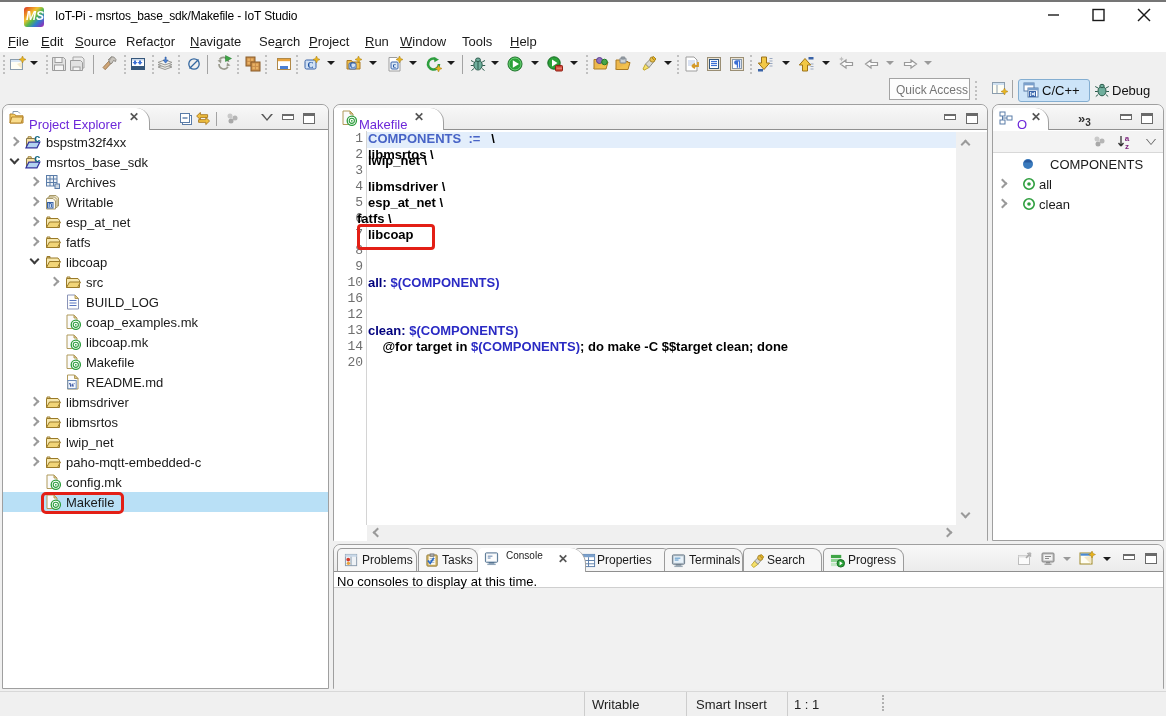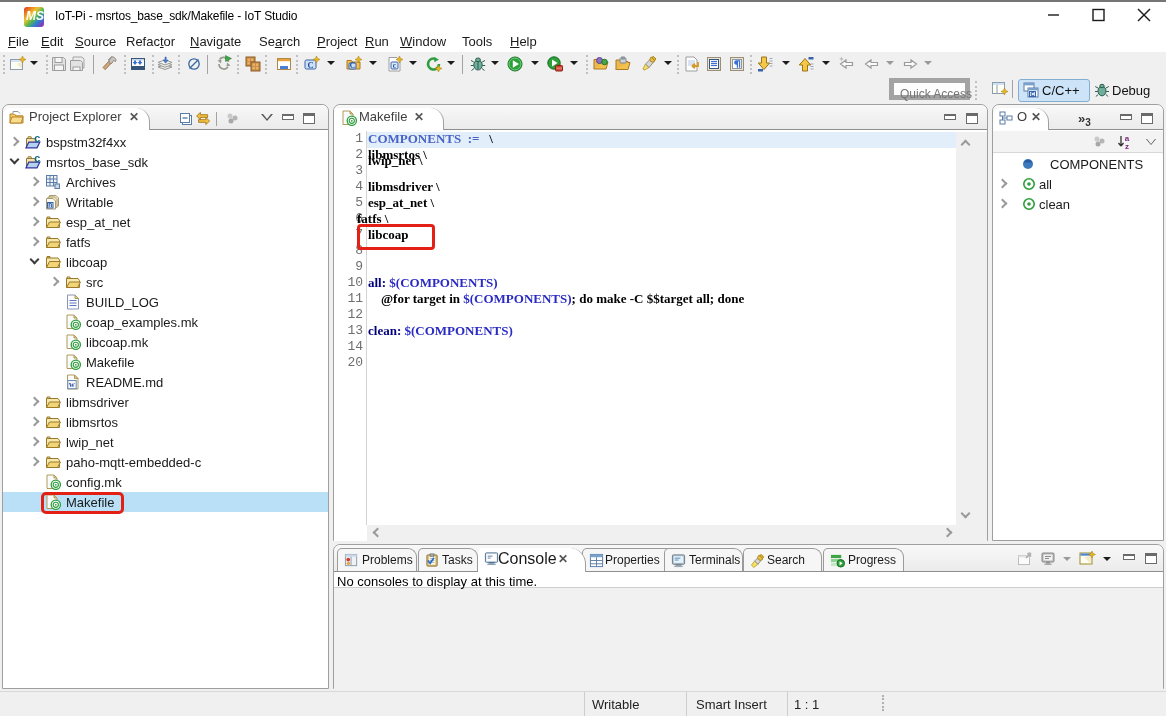--- a/index.html
+++ b/index.html
@@ -6,27 +6,27 @@
 .a{position:absolute}
 .i16{position:absolute;width:16px;height:16px}
 .dd{position:absolute;width:0;height:0;border-left:4px solid transparent;border-right:4px solid transparent;border-top:4px solid #1c1c1c;top:61px}
 .dd2{position:absolute;width:0;height:0;border-left:4px solid transparent;border-right:4px solid transparent;border-top:4px solid #1c1c1c}
 .ddg{border-top-color:#9a9a9a}
 .hdl{position:absolute;top:55px;height:19px;width:0;border-left:2px dotted #c0c0c0}
 .sep{position:absolute;top:55px;height:19px;width:1px;background:#a3a3a3}
 .panel{position:absolute;background:#fff;border:1px solid #9f9f9f;border-radius:7px 7px 0 0}
 .phead{position:absolute;left:0;right:0;top:0;height:25px;background:linear-gradient(#f8f8f8,#ebebeb);border-bottom:1px solid #8f8f8f;border-radius:7px 7px 0 0}
 .atab{position:absolute;top:3px;height:22px;background:#fff;border-right:1px solid #9f9f9f;border-radius:0 14px 0 0;z-index:3}
-.tabtxt{position:absolute;top:4px;font-size:13px;color:#404040;white-space:nowrap}
+.tabtxt{position:absolute;top:12px;font-size:13px;color:#6d28d9;white-space:nowrap}
 .xclose{position:absolute;top:5px;font-size:12px;color:#555;font-weight:bold;font-family:"Liberation Sans",sans-serif}
 .minico{position:absolute;width:12px;height:6px;border:1px solid #6a6a6a;border-top-width:2px;background:#fff}
 .maxico{position:absolute;width:12px;height:11px;border:1px solid #6a6a6a;border-top-width:3px;background:#fff}
 .chev{position:absolute;width:7px;height:7px;border-right:2px solid #9a9a9a;border-top:2px solid #9a9a9a;transform:rotate(45deg)}
 .chevd{position:absolute;width:7px;height:7px;border-right:2px solid #3c3c3c;border-bottom:2px solid #3c3c3c;transform:rotate(45deg)}
-.cl{position:absolute;left:368px;font-family:Liberation Serif, serif;font-size:13px;font-weight:bold;white-space:pre;line-height:16px;color:#000}
+.cl{position:absolute;left:368px;font-family:Liberation Sans, sans-serif;font-size:13px;font-weight:bold;white-space:pre;line-height:16px;color:#000}
 .ln{position:absolute;width:28px;text-align:right;font-family:"Liberation Mono",monospace;font-size:13px;color:#6f6f6f;line-height:16px}
 .b{color:#2a2ac4}.v{color:#4763c6}.t{color:#00007d}
 .ctab{position:absolute;top:3px;height:23px;background:#f6f6f6;border:1px solid #9b9b9b;border-bottom:none;border-radius:5px 9px 0 0}
 .cticon{position:absolute;left:6px;top:4px;width:15px;height:15px}
 .cttxt{position:absolute;top:4px;font-size:12px;white-space:nowrap}
 .stxt{position:absolute;top:697px;font-size:13px;color:#222}
 .ssep{position:absolute;top:692px;height:24px;width:1px;background:#cdcdcd}
 </style></head><body>
 
 <div class="a" style="left:0;top:0;width:1166px;height:30px;background:#fff;border-top:2px solid #757575"></div>
@@ -40,21 +40,21 @@
 <line x1="108" y1="5" x2="96" y2="17" stroke="#1a1a1a" stroke-width="1.4"></line>
 </svg>
 
 <div class="a" style="left:0;top:30px;width:1166px;height:22px;background:#fff"></div>
 <div class="a" style="left:8px;top:34px"><u>F</u>ile</div>
 <div class="a" style="left:41px;top:34px"><u>E</u>dit</div>
 <div class="a" style="left:75px;top:34px"><u>S</u>ource</div>
 <div class="a" style="left:126px;top:34px">Refac<u>t</u>or</div>
 <div class="a" style="left:190px;top:34px"><u>N</u>avigate</div>
 <div class="a" style="left:259px;top:34px">Se<u>a</u>rch</div>
-<div class="a" style="left:317px;top:34px"><u>P</u>roject</div>
+<div class="a" style="left:309px;top:34px"><u>P</u>roject</div>
 <div class="a" style="left:365px;top:34px"><u>R</u>un</div>
 <div class="a" style="left:400px;top:34px"><u>W</u>indow</div>
 <div class="a" style="left:462px;top:34px">Tools</div>
 <div class="a" style="left:510px;top:34px"><u>H</u>elp</div>
 
 <div class="hdl" style="left:3px"></div>
 <svg class="i16" style="left:10px;top:56px" viewBox="0 0 16 16">
     <rect x="0.5" y="3.5" width="12" height="10" fill="#fffef4" stroke="#8b9dad"></rect>
     <rect x="1" y="4" width="11" height="2" fill="#d6e4f2"></rect>
     <path d="M12 13 L7 8 12 6z" fill="#f4e9c8"></path>
@@ -255,21 +255,21 @@
   </svg>
 <svg class="i16" style="left:863px;top:56px" viewBox="0 0 16 16">
     <path d="M8 4 v2.5 h6.5 v3 H8 V12 L2.5 8z" fill="#fbfbfb" stroke="#9a9a9a" stroke-width="1.2"></path>
   </svg>
 <div class="dd ddg" style="left:886px"></div>
 <svg class="i16" style="left:903px;top:56px" viewBox="0 0 16 16">
     <path d="M8 4 v2.5 H1.5 v3 H8 V12 L13.5 8z" fill="#fbfbfb" stroke="#9a9a9a" stroke-width="1.2"></path>
   </svg>
 <div class="dd ddg" style="left:924px"></div>
 
-<div class="a" style="left:889px;top:78px;width:81px;height:22px;background:#fdfdfd;border:5px solid #a3a3a3">
+<div class="a" style="left:889px;top:78px;width:81px;height:22px;background:#fdfdfd;border:1px solid #a3a3a3">
 <div style="position:absolute;left:6px;top:4px;font-size:12px;color:#757575;white-space:nowrap">Quick Access</div>
   </div>
 <div class="hdl" style="left:975px;top:81px"></div>
 <svg class="i16" style="left:992px;top:80px" viewBox="0 0 16 16">
     <rect x="0.5" y="2.5" width="12" height="11" fill="#fffef4" stroke="#8b9dad"></rect>
     <rect x="1" y="3" width="11" height="2" fill="#cfe0f0"></rect>
     <line x1="5" y1="5" x2="5" y2="13" stroke="#8b9dad"></line>
     <path d="M12.5 8 L13.6 10.4 16 11.5 13.6 12.6 12.5 15 11.4 12.6 9 11.5 11.4 10.4z" fill="#e8b41e" stroke="#a87d10" stroke-width="0.5"></path>
   </svg>
 <div class="a" style="left:1012px;top:80px;width:1px;height:18px;background:#a3a3a3"></div>
@@ -523,26 +523,26 @@
 <div class="ln" style="left:2px;top:91px">5</div>
 <div class="cl" style="left:35px;top:91px">esp_at_net \</div>
 <div class="ln" style="left:2px;top:107px">6</div>
 <div class="cl" style="left:24px;top:107px">fatfs \</div>
 <div class="ln" style="left:2px;top:123px">7</div>
 <div class="cl" style="left:35px;top:123px">libcoap</div>
 <div class="ln" style="left:2px;top:139px">8</div>
 <div class="ln" style="left:2px;top:155px">9</div>
 <div class="ln" style="left:2px;top:171px">10</div>
 <div class="cl" style="left:35px;top:171px"><span class="t">all:</span> <span class="b">$(COMPONENTS)</span></div>
-<div class="ln" style="left:2px;top:187px">11</div>
-<div class="cl" style="left:35px;top:187px">    @for target in <span class="b">$(COMPONENTS)</span>; do make -C $$target all; done</div>
+<div class="ln" style="left:2px;top:187px">16</div>
 <div class="ln" style="left:2px;top:203px">12</div>
 <div class="ln" style="left:2px;top:219px">13</div>
 <div class="cl" style="left:35px;top:219px"><span class="t">clean:</span> <span class="b">$(COMPONENTS)</span></div>
 <div class="ln" style="left:2px;top:235px">14</div>
+<div class="cl" style="left:35px;top:235px">    @for target in <span class="b">$(COMPONENTS)</span>; do make -C $$target clean; done</div>
 <div class="ln" style="left:2px;top:251px">20</div>
 </div>
 
 <div class="a" style="left:357px;top:224px;width:78px;height:26px;border:3.5px solid #e31f16;border-radius:4px;z-index:6"></div>
 
 <div class="panel" style="left:992px;top:104px;width:172px;height:437px">
 <div class="phead"></div>
 <div class="atab" style="left:0;width:56px;border-radius:7px 14px 0 0"></div>
 <svg class="a" style="left:6px;top:6px;z-index:4" width="14" height="14" viewBox="0 0 14 14">
       <g fill="#fff" stroke="#5a7ca8">
@@ -621,23 +621,23 @@
 <svg class="cticon" style="position:absolute;left:150px;top:6px;z-index:4" width="15" height="15" viewBox="0 0 16 16">
       <rect x="1.5" y="2" width="13" height="10" rx="1" fill="#e8eef4" stroke="#4a6a8a"></rect>
       <rect x="3" y="3.5" width="10" height="7" fill="#fdfdfd"></rect>
       <g stroke="#5a7ca8" stroke-width="1">
         <line x1="4" y1="5.5" x2="9" y2="5.5"></line>
         <line x1="4" y1="7.5" x2="7" y2="7.5"></line>
       </g>
       <rect x="5" y="12" width="6" height="1.5" fill="#4a6a8a"></rect>
       <rect x="3.5" y="13.5" width="9" height="1.5" fill="#8fa5ba"></rect>
     </svg>
-<div class="cttxt" style="left:164px;z-index:4;position:absolute;font-size:16px;top:5px">Console</div>
+<div class="cttxt" style="left:172px;z-index:4;position:absolute;font-size:10px;top:5px">Console</div>
 <div class="xclose" style="left:224px;top:7px;z-index:4">✕</div>
-<div class="ctab" style="left:248px;width:98px">
+<div class="ctab" style="left:240px;width:98px">
       <svg class="cticon" viewBox="0 0 16 16">
         <rect x="1.5" y="1.5" width="13" height="13" fill="#fff" stroke="#5a7ca8"></rect>
         <rect x="1.5" y="1.5" width="13" height="3" fill="#7aa0cc"></rect>
         <line x1="1.5" y1="8" x2="14.5" y2="8" stroke="#5a7ca8"></line>
         <line x1="1.5" y1="11.5" x2="14.5" y2="11.5" stroke="#5a7ca8"></line>
         <line x1="8" y1="4.5" x2="8" y2="14.5" stroke="#5a7ca8"></line>
       </svg>
       <div class="cttxt" style="left:22px">Properties</div>
     </div>
 <div class="ctab" style="left:330px;width:79px">

